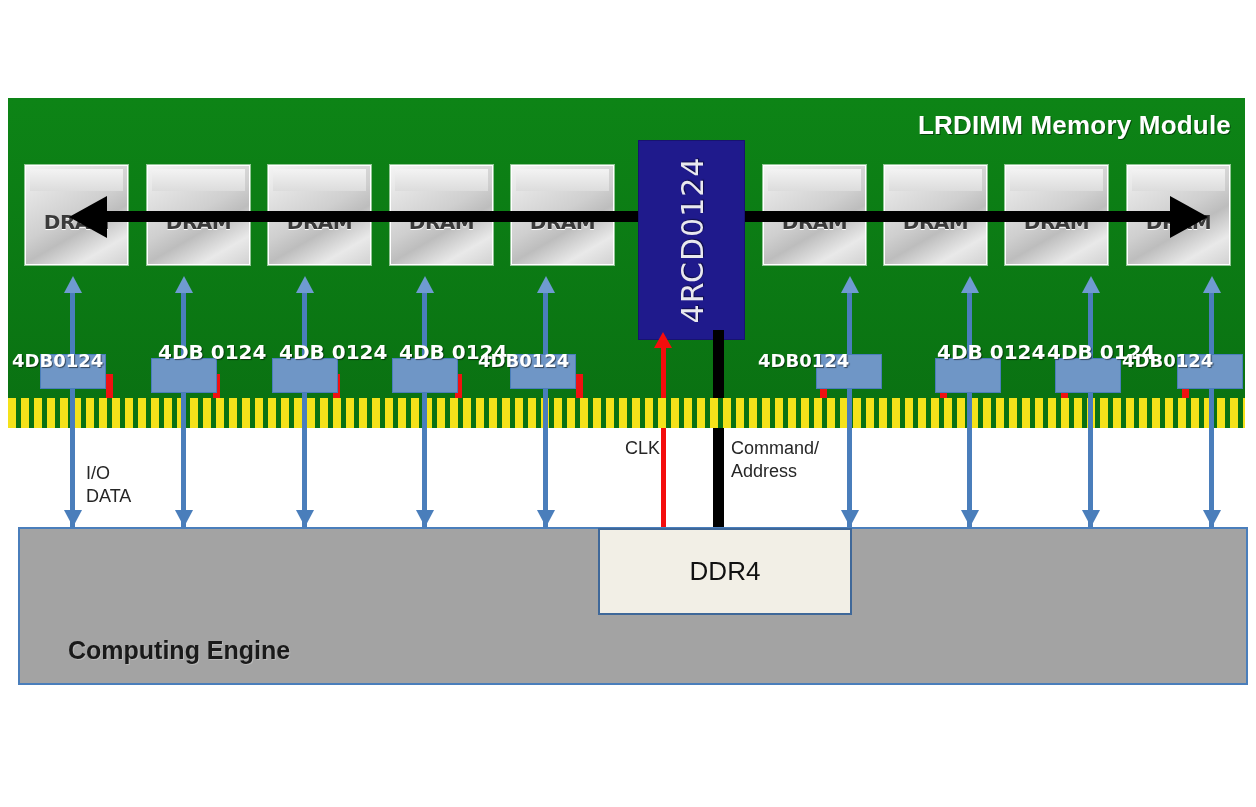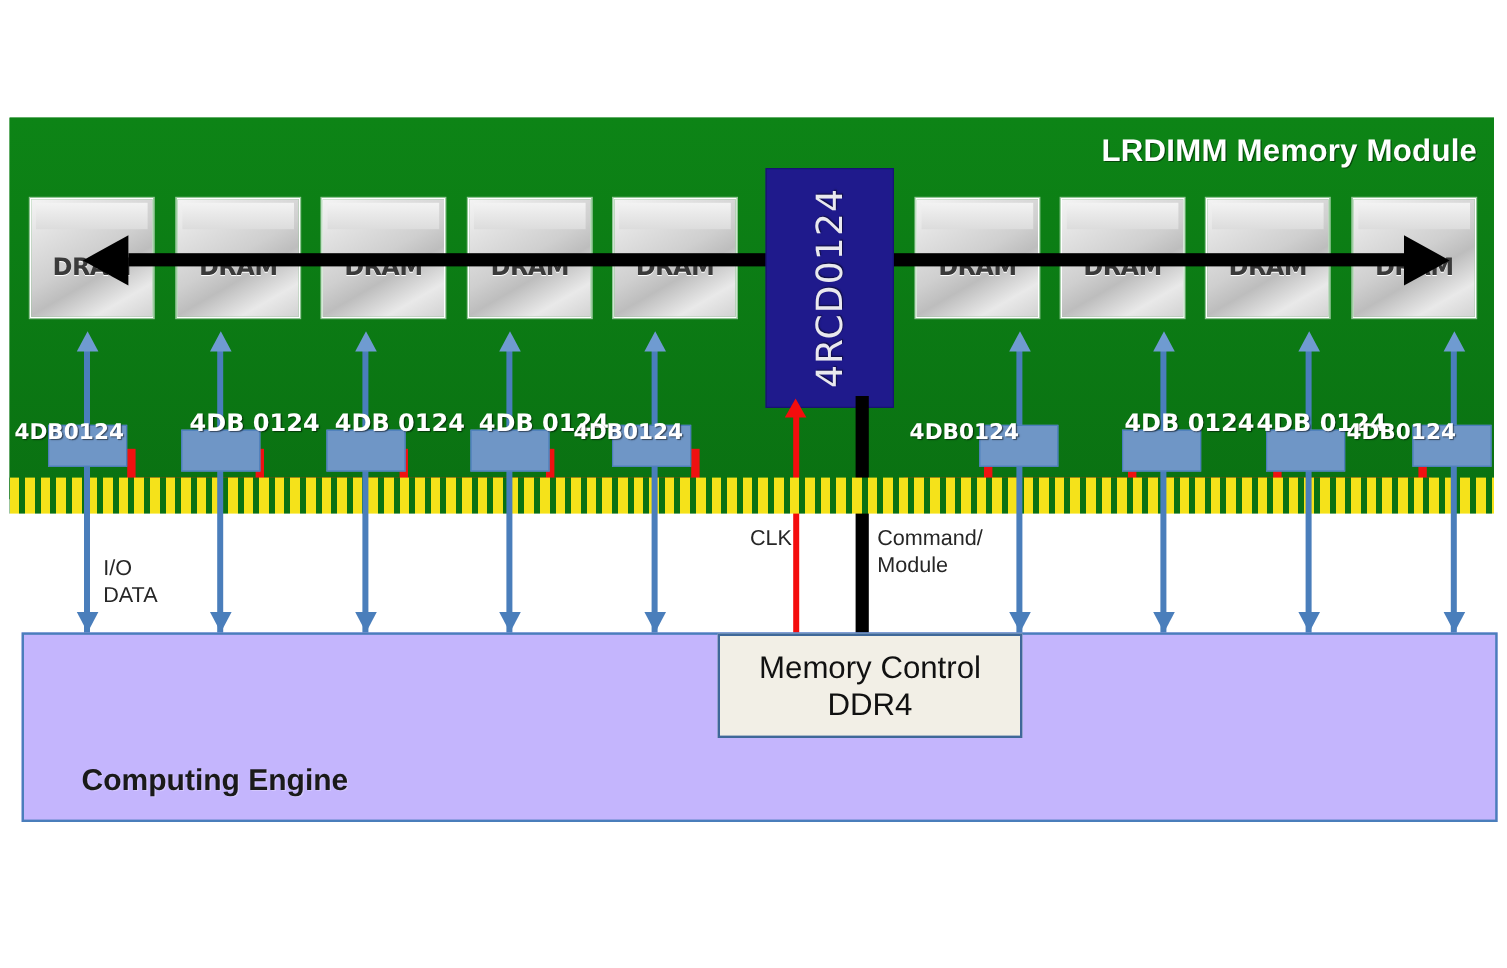--- a/index.html
+++ b/index.html
@@ -130,21 +130,21 @@
   .siglabel {
     position: absolute; color: #262626; font-size: 18px;
     font-family: "Liberation Sans", sans-serif;
     line-height: 1.25; white-space: pre-line;
     text-shadow: 0 1px 0 rgba(255,255,255,.7);
   }
 
   
   #engine {
     position: absolute; left: 18px; top: 527px; width: 1230px; height: 158px;
-    background: #c4b5fd; border: 2px solid #4a7ebb;
+    background: #a3a3a3; border: 2px solid #4a7ebb;
   }
   #engine-label {
     position: absolute; left: 48px; bottom: 18px;
     color: #1a1a1a; font-weight: bold; font-size: 25px;
     text-shadow: 1px 1px 0 rgba(255,255,255,.25);
   }
   #memctl {
     position: absolute; left: 598px; top: 528px; width: 254px; height: 87px;
     background: #f2efe6; border: 2px solid #3f6899;
     display: flex; flex-direction: column;
@@ -296,24 +296,23 @@
   <div class="dblabel small" style="left:1047px; top:342px; width:56px">4DB
 0124</div>
 
   <div class="dbchip" style="left:1177px; top:354px"></div>
   <div class="dblabel big" style="left:1122px; top:352px">4DB0124</div>
 
   <div class="siglabel" style="left:86px;  top:462px">I/O
 DATA</div>
   <div class="siglabel" style="left:625px; top:437px">CLK</div>
   <div class="siglabel" style="left:731px; top:437px">Command/
-Module</div>
+Address</div>
 
   <div id="engine">
     <div id="engine-label">Computing Engine</div>
   </div>
 
   <div id="memctl">
-    <div>Memory Control</div>
     <div>DDR4</div>
   </div>
 
 </div>
 
 </body></html>

